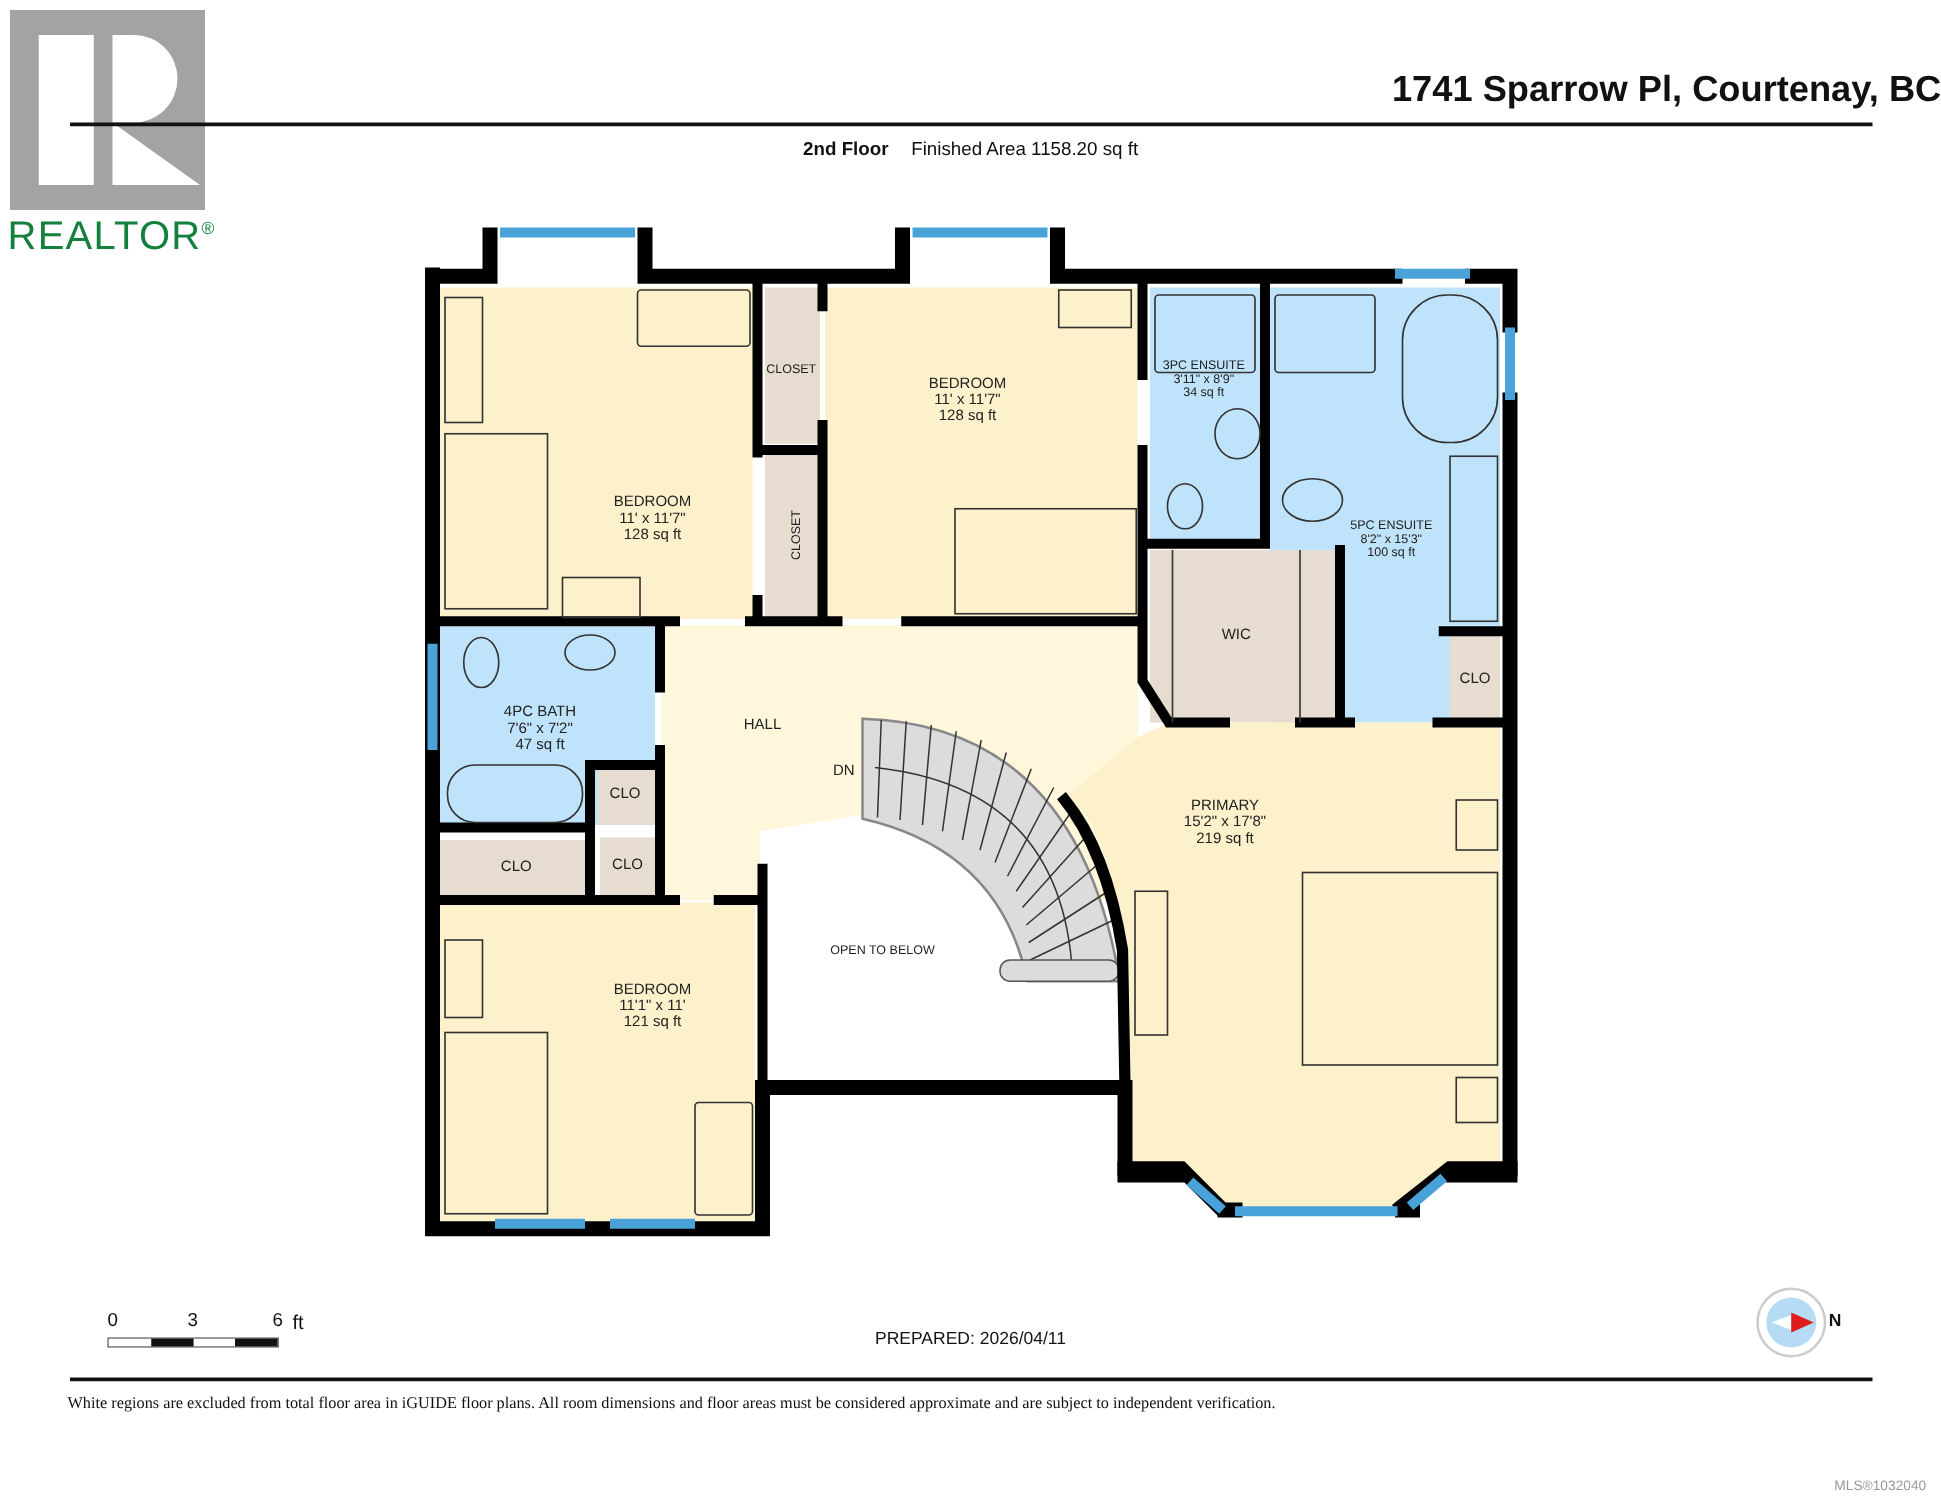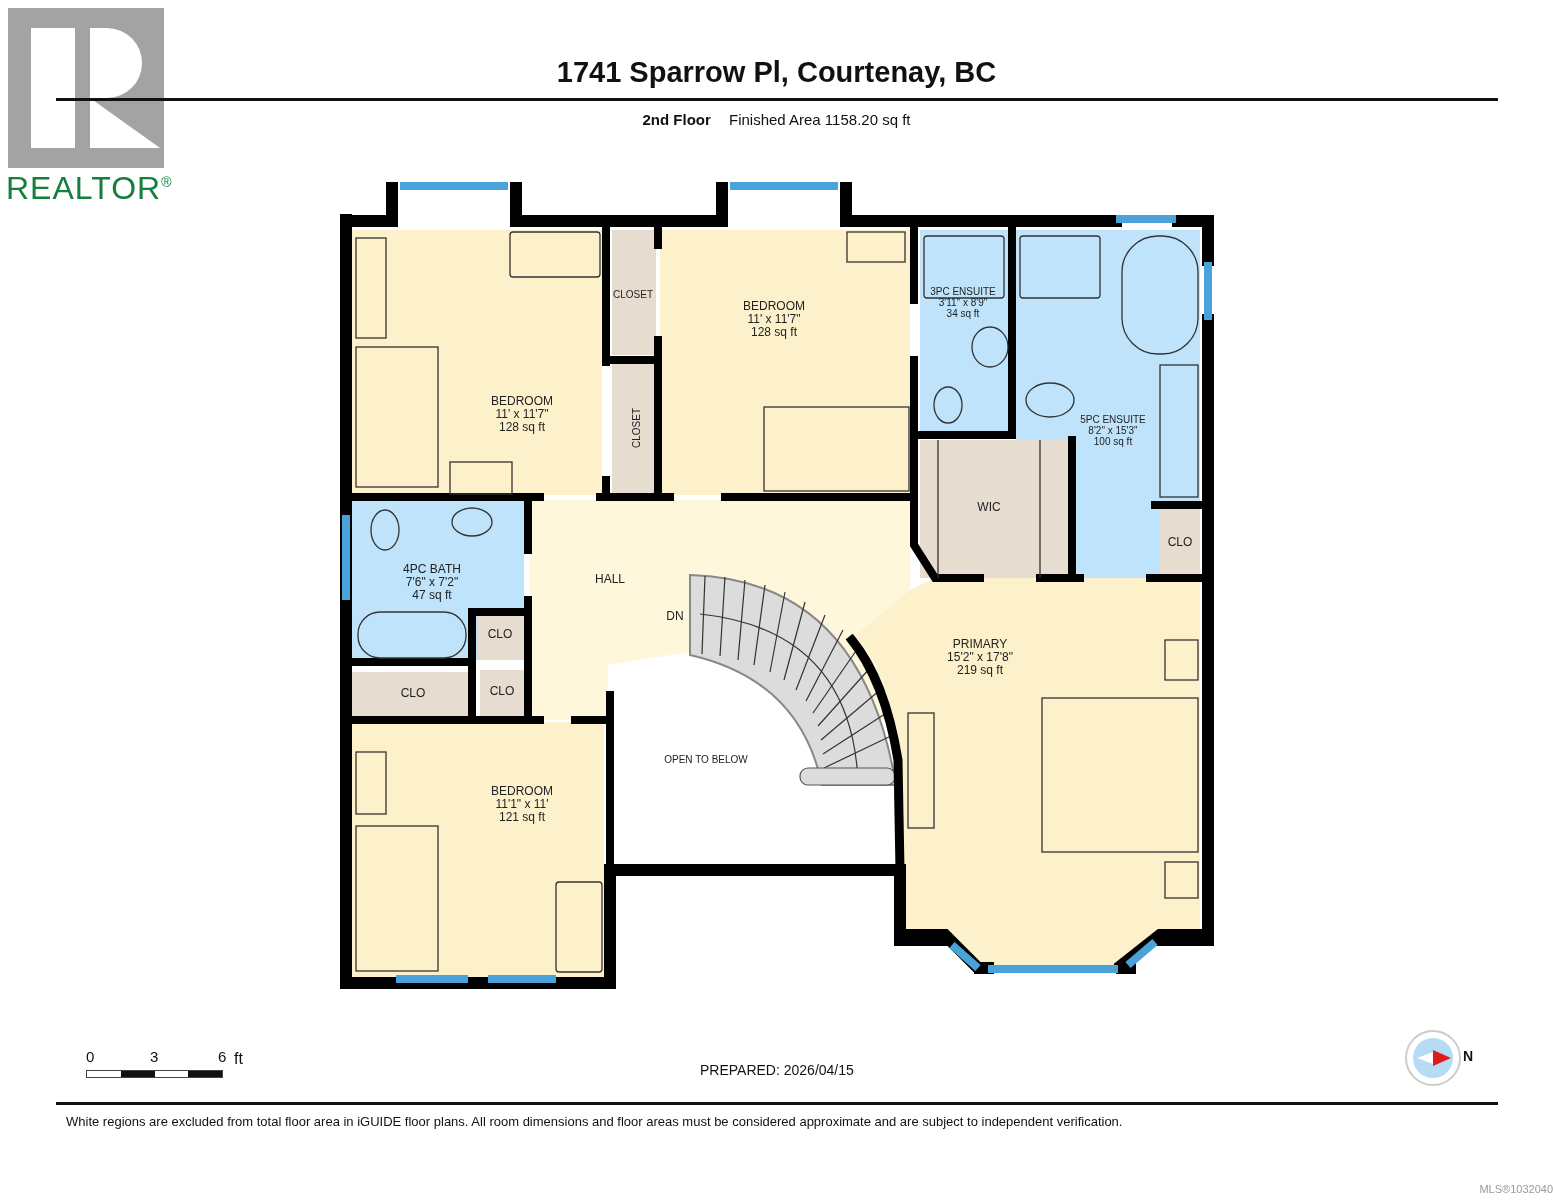--- a/index.html
+++ b/index.html
@@ -3,39 +3,39 @@
 <meta charset="utf-8">
 <style>
   html, body { margin:0; padding:0; background:#ffffff; }
   body { width:1553px; height:1200px; position:relative; overflow:hidden; font-family:"Liberation Sans", sans-serif; color:#111; }
   .logo { position:absolute; left:8px; top:8px; width:156px; height:160px; background:#a3a3a3; }
   .logo .r-stem { position:absolute; left:23px; top:20px; width:44px; height:120px; background:#fff; }
   .logo .r-bowl { position:absolute; left:82px; top:20px; width:52px; height:70px; background:#fff; border-radius:0 36px 36px 0; }
   .logo .r-leg { position:absolute; left:82px; top:90px; width:0; height:0; border-left:70px solid #fff; border-top:50px solid transparent; }
   .logo-text { position:absolute; left:6px; top:170px; font-size:32px; color:#15803d; letter-spacing:1px; }
   .logo-text sup { font-size:14px; }
-  .title { position:absolute; left:0; width:1553px; top:56px; text-align:center; font-size:29px; font-weight:bold; }
+  .title { position:absolute; left:0; width:1553px; top:56px; text-align:right; font-size:29px; font-weight:bold; }
   .top-rule { position:absolute; left:56px; top:98px; width:1442px; height:3px; background:#111; }
   .subtitle { position:absolute; top:111px; left:0; width:1553px; text-align:center; font-size:15px; }
   .subtitle .floor { font-weight:bold; margin-right:14px; }
   svg.plan { position:absolute; left:0; top:0; }
   .room-label { font-family:"Liberation Sans", sans-serif; fill:#222; text-anchor:middle; }
   .scale { position:absolute; left:86px; top:1048px; }
   .scale .nums { position:relative; height:20px; font-size:15px; }
   .scale .nums span { position:absolute; top:0; }
   .scale .bar { display:flex; margin-top:2px; border:1px solid #444; width:135px; height:6px; }
   .scale .bar div { flex:1; }
   .scale .unit { position:absolute; left:148px; top:2px; font-size:16px; }
   .prepared { position:absolute; left:700px; top:1062px; font-size:14px; }
   .compass { position:absolute; left:1405px; top:1030px; width:52px; height:52px; border-radius:50%; border:2px solid #ccc; background:#fff; }
   .compass .inner { position:absolute; left:6px; top:6px; width:40px; height:40px; border-radius:50%; background:#b5dcf4; }
   .compass-n { position:absolute; left:1463px; top:1048px; font-size:14px; font-weight:bold; }
   .bottom-rule { position:absolute; left:56px; top:1102px; width:1442px; height:3px; background:#111; }
-  .disclaimer { position:absolute; left:66px; top:1114px; font-size:13px; }
-  .mls { position:absolute; right:0; top:1183px; font-size:11px; color:#999;margin-left:40px; }
+  .disclaimer { position:absolute; left:54px; top:1114px; font-size:13px;font-family:Liberation Serif, serif; }
+  .mls { position:absolute; right:12px; top:1183px; font-size:11px; color:#999;margin-left:40px; }
 </style>
 </head>
 <body>
 
 <div class="logo">
   <div class="r-stem"></div>
   <div class="r-bowl"></div>
   <div class="r-leg"></div>
 </div>
 <div class="logo-text"><span>REALTOR</span><sup>®</sup></div>
@@ -171,21 +171,21 @@
   </div>
   <div class="bar">
     <div style="background:#fff"></div>
       <div style="background:#111"></div>
       <div style="background:#fff"></div>
       <div style="background:#111"></div>
   </div>
   <span class="unit">ft</span>
 </div>
 
-<div class="prepared">PREPARED: 2026/04/15</div>
+<div class="prepared">PREPARED: 2026/04/11</div>
 
 <div class="compass">
   <div class="inner"></div>
   <svg style="position:absolute;left:0;top:0" width="52" height="52">
     <polygon points="10,26 26,20 26,32" fill="#ffffff"></polygon>
     <polygon points="26,18 44,26 26,34" fill="#e01b1b"></polygon>
   </svg>
 </div>
 <div class="compass-n">N</div>
 

